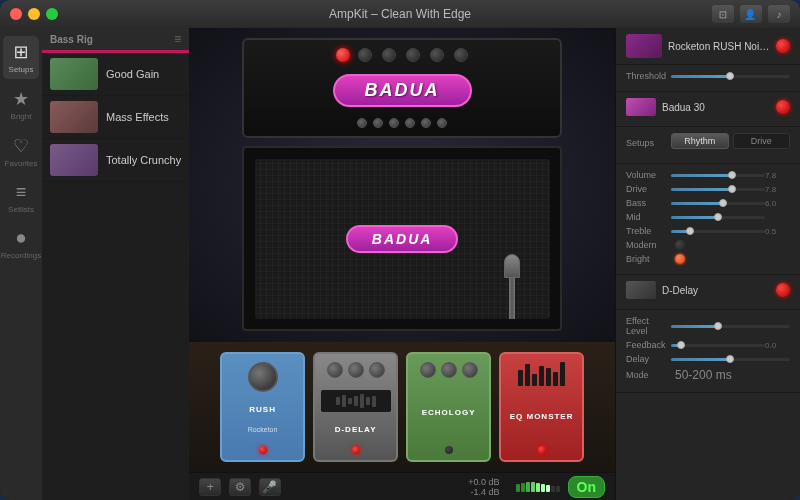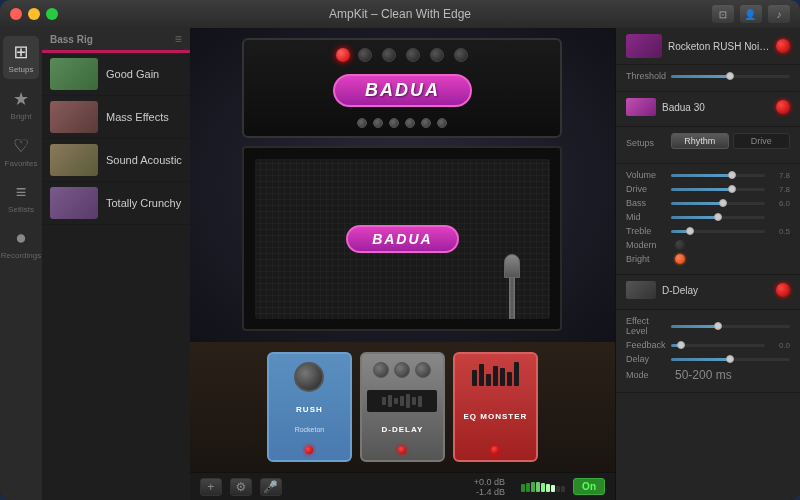--- a/index.html
+++ b/index.html
@@ -473,23 +473,23 @@
       align-items: flex-end;
     }
     .meter-seg {
       width: 4px;
       height: 10px;
       border-radius: 1px;
     }
     .on-btn {
       background: #2a8a2a;
       border: 1px solid #3aaa3a;
-      border-radius: 3px;
+      border-radius: 8px;
       padding: 2px 8px;
-      font-size: 10px;
+      font-size: 14px;
       font-weight: bold;
       color: #5aff5a;
       cursor: pointer;
     }
 
     
     .right-panel {
       width: 185px;
       background: #252525;
       border-left: 1px solid #111;
@@ -564,21 +564,21 @@
       background: #ccc;
       position: absolute;
       top: 50%;
       transform: translateY(-50%);
       border: 1px solid #aaa;
     }
     .slider-value {
       font-size: 8px;
       color: #666;
       width: 25px;
-      text-align: right;
+      text-align: left;
     }
 
     .channel-btns {
       display: flex;
       gap: 4px;
       margin-bottom: 4px;
     }
     .channel-btn {
       flex: 1;
       padding: 2px 4px;
@@ -675,24 +675,20 @@
       </div>
       <div class="sidebar-item">
         <div class="sidebar-item-thumb thumb-good"></div>
         <span class="sidebar-item-name">Good Gain</span>
       </div>
       <div class="sidebar-item">
         <div class="sidebar-item-thumb thumb-mass"></div>
         <span class="sidebar-item-name">Mass Effects</span>
       </div>
       <div class="sidebar-item">
-        <div class="sidebar-item-thumb thumb-sound"></div>
-        <span class="sidebar-item-name">Sound Acoustic</span>
-      </div>
-      <div class="sidebar-item">
         <div class="sidebar-item-thumb thumb-totally"></div>
         <span class="sidebar-item-name">Totally Crunchy</span>
       </div>
     </div>
   </div>
 
   <div class="center-area">
     <div class="amp-area">
 
       <div class="amp-head">
@@ -749,20 +745,29 @@
           <div class="display-bar" style="height:6px"></div>
           <div class="display-bar" style="height:10px"></div>
           <div class="display-bar" style="height:14px"></div>
           <div class="display-bar" style="height:8px"></div>
           <div class="display-bar" style="height:11px"></div>
         </div>
         <div class="pedal-label">D-DELAY</div>
         <div class="pedal-light"></div>
       </div>
 
+      <div class="pedal pedal-echo">
+        <div class="pedal-knob-row">
+          <div class="pedal-knob"></div>
+          <div class="pedal-knob"></div>
+          <div class="pedal-knob"></div>
+        </div>
+        <div class="pedal-label">ECHOLOGY</div>
+        <div class="pedal-light pedal-light-off"></div>
+      </div>
 
       <div class="pedal pedal-eq">
         <div style="display:flex;gap:2px;align-items:flex-end">
           <div style="width:5px;height:16px;background:#1a1a1a;border-radius:1px"></div>
           <div style="width:5px;height:22px;background:#1a1a1a;border-radius:1px"></div>
           <div style="width:5px;height:12px;background:#1a1a1a;border-radius:1px"></div>
           <div style="width:5px;height:20px;background:#1a1a1a;border-radius:1px"></div>
           <div style="width:5px;height:18px;background:#1a1a1a;border-radius:1px"></div>
           <div style="width:5px;height:14px;background:#1a1a1a;border-radius:1px"></div>
           <div style="width:5px;height:24px;background:#1a1a1a;border-radius:1px"></div>

